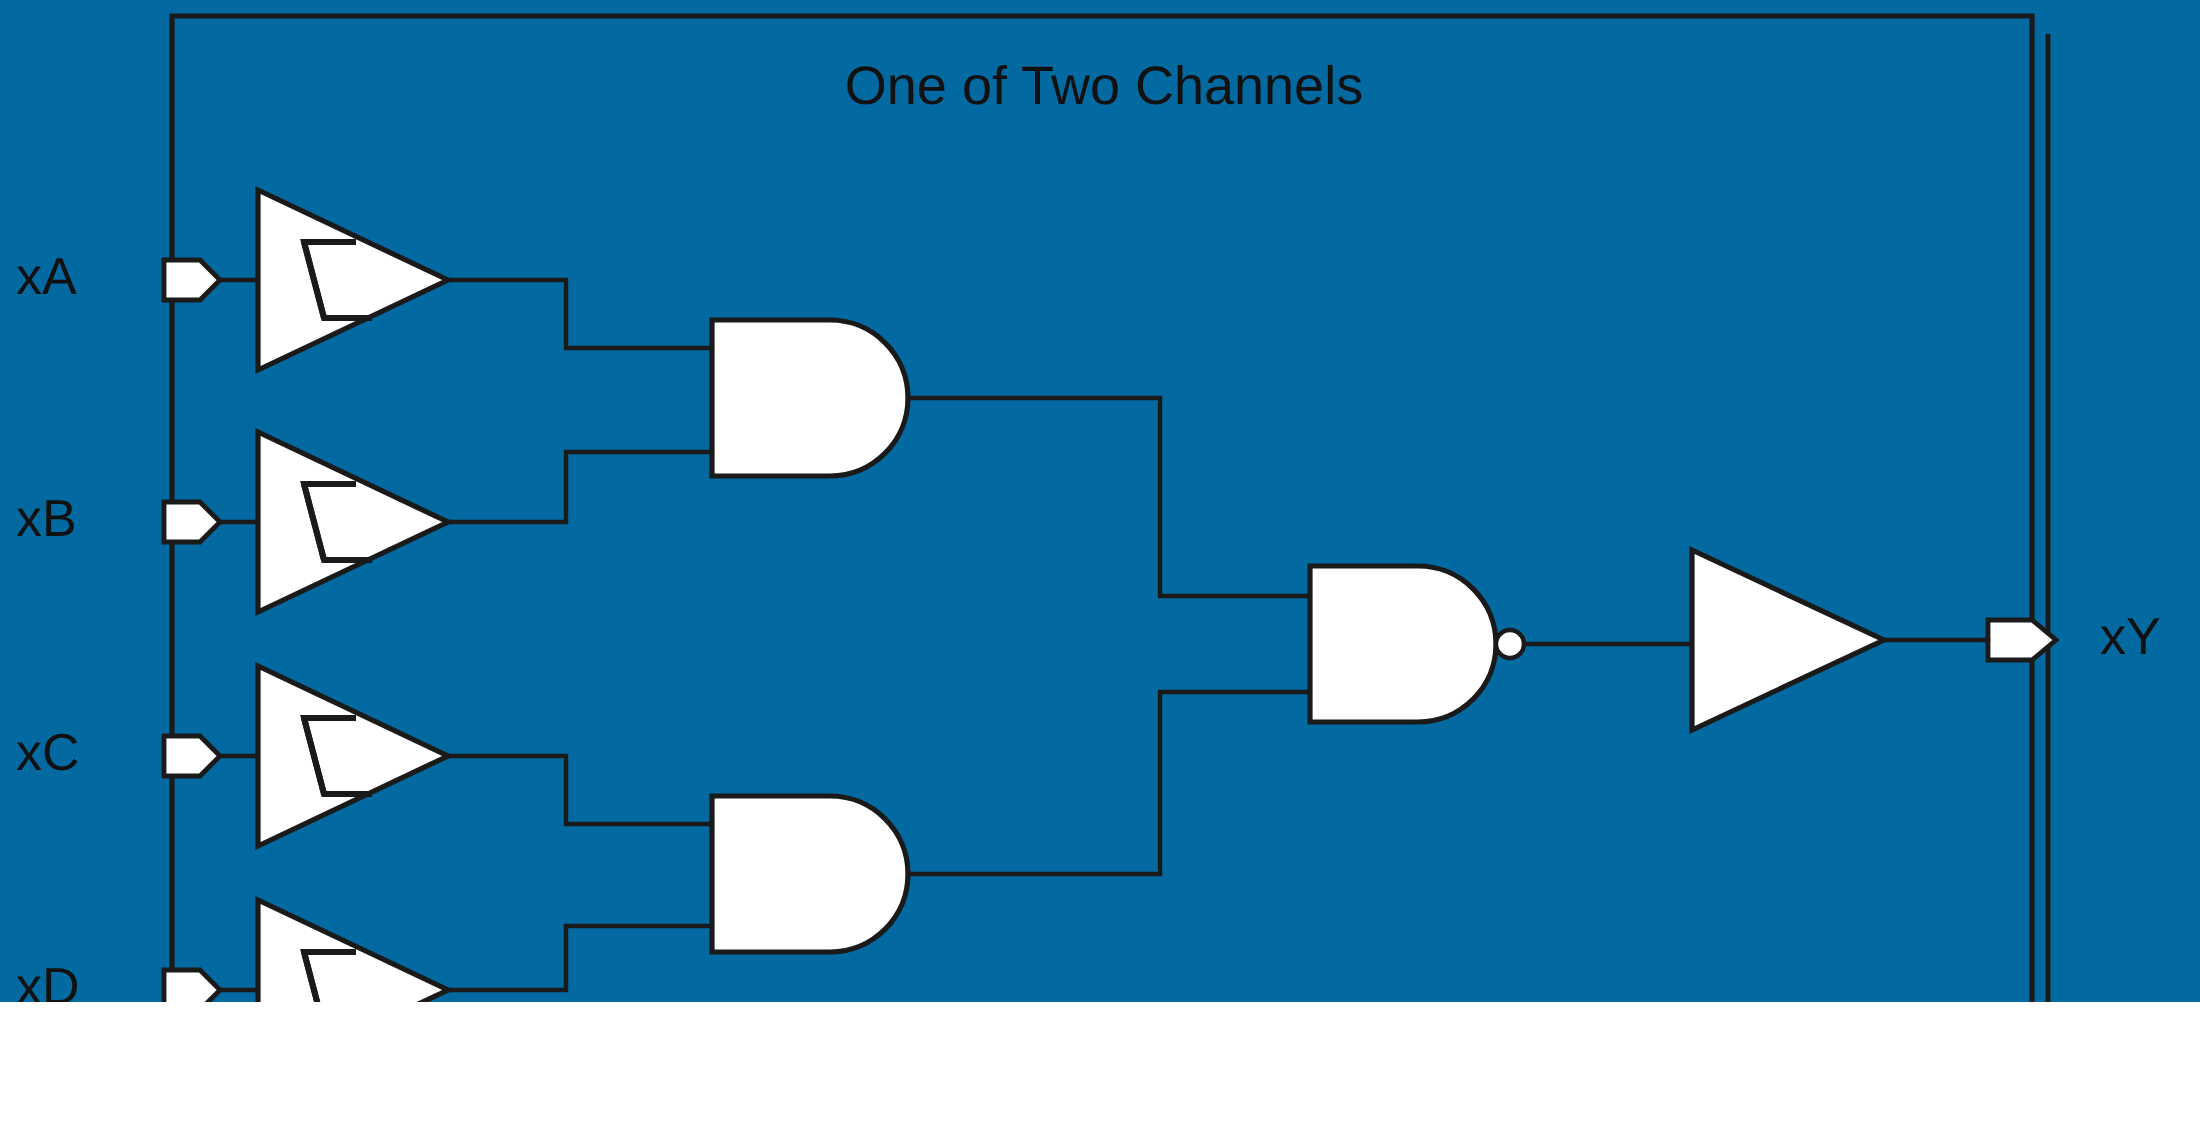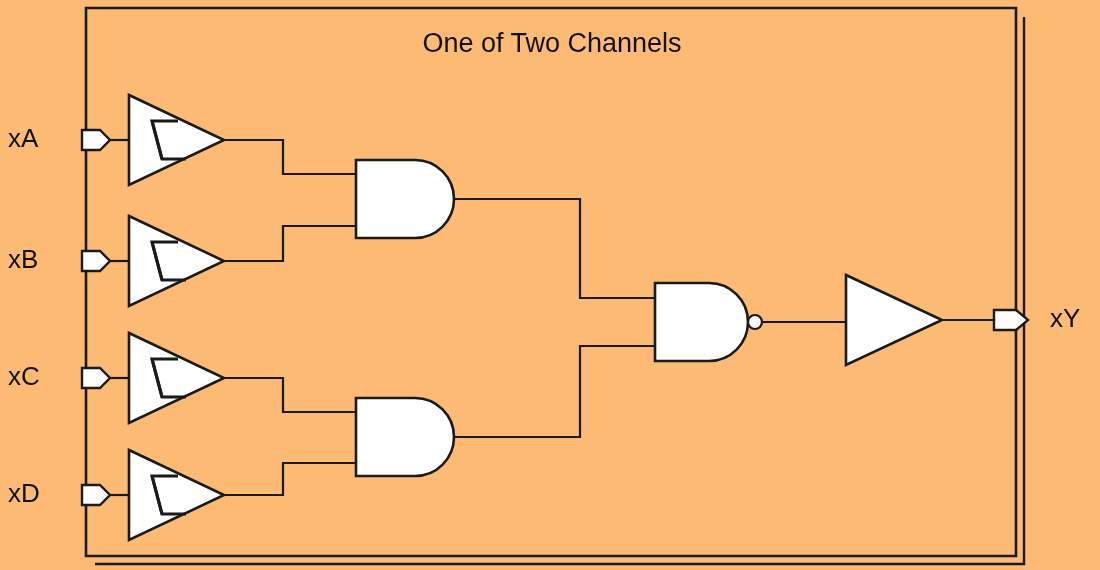--- a/index.html
+++ b/index.html
@@ -7,22 +7,22 @@
     margin: 0;
     padding: 0;
     background: #ffffff;
   }
   body {
     font-family: "Liberation Sans", sans-serif;
   }
   #stage {
     position: relative;
     width: 1100px;
-    height: 570px;
-    background: #fdba74;
+    height: 501px;
+    background: #0369a1;
     overflow: hidden;
   }
   #schematic {
     position: absolute;
     left: 0;
     top: 0;
     width: 1100px;
     height: 570px;
     display: block;
   }

